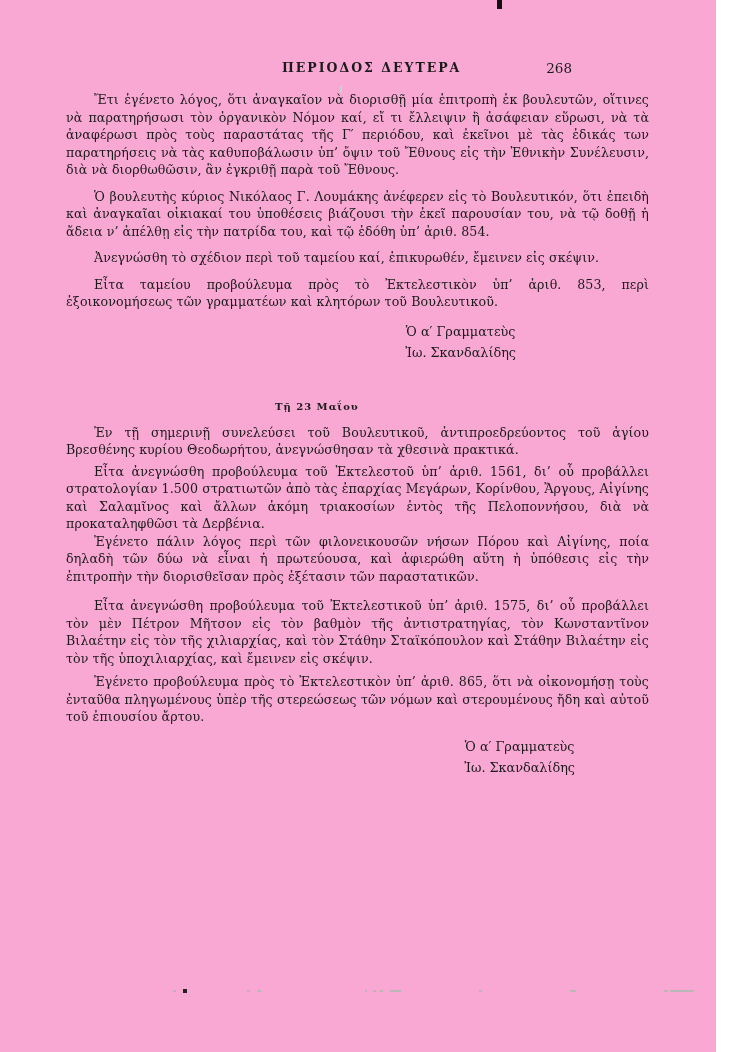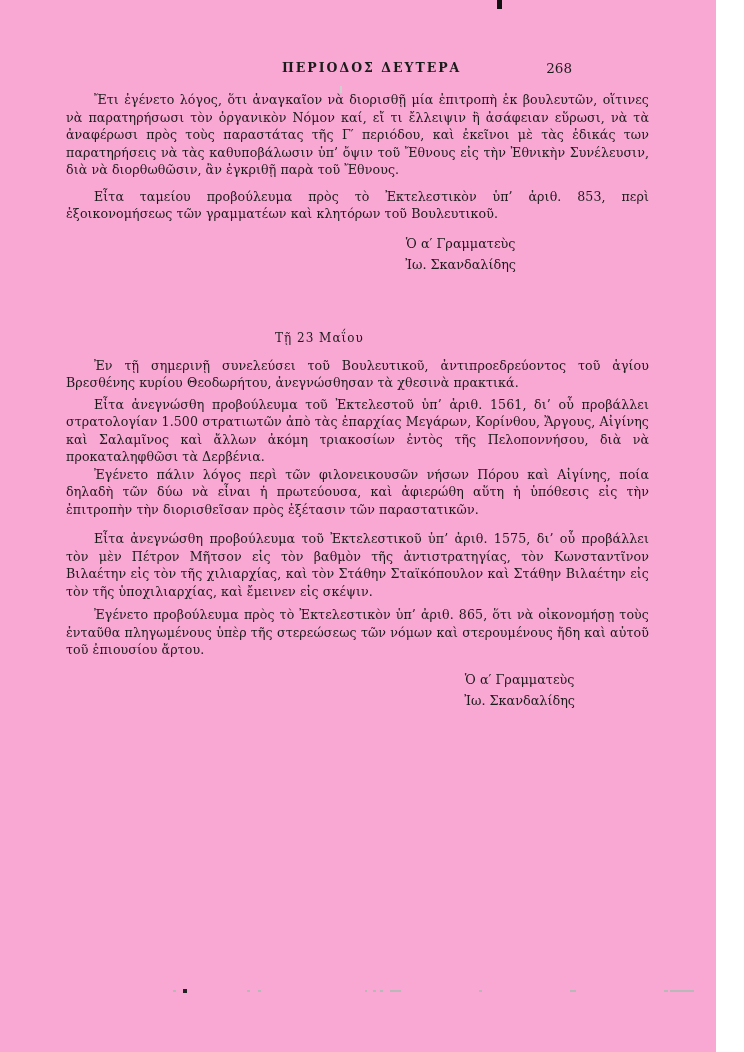--- a/index.html
+++ b/index.html
@@ -50,26 +50,26 @@
   .signature {
     width: fit-content;
     margin-left: auto;
     text-align: center;
     font-size: 12.8px;
     line-height: 21px;
   }
   .sig1 { margin-top: 10px; margin-right: 133px; }
   .sig2 { margin-top: 10px; margin-right: 74px; }
   .date-heading {
-    margin: 56px 0 0 0;
+    margin: 38px 0 0 0;
     width: fit-content;
     position: relative;
     left: 209px;
-    font-size: 12px;
-    font-weight: normal;
+    font-size: 10px;
+    font-weight: bold;
     letter-spacing: 1px;
   }
   .p5  { margin-top: 12px; }
   .p6  { margin-top: 4px; }
   .p7  { margin-top: 0px; }
   .p8  { margin-top: 12px; }
   .p9  { margin-top: 6px; }
   .p10 { margin-top: 6px; }
   .p11 { margin-top: 4px; }
   
@@ -103,20 +103,22 @@
   <span class="top-tick"></span>
   <span class="faint-colon"></span>
 
   <div class="running-header">
     <span class="header-title">ΠΕΡΙΟΔΟΣ ΔΕΥΤΕΡΑ</span>
     <span class="page-number">268</span>
   </div>
 
   <section>
     <p class="para p1">Ἔτι ἐγένετο λόγος, ὅτι ἀναγκαῖον νὰ διορισθῇ μία ἐπιτροπὴ ἐκ βουλευτῶν, οἵτινες νὰ παρατηρήσωσι τὸν ὀργανικὸν Νόμον καί, εἴ τι ἔλλειψιν ἢ ἀσάφειαν εὕρωσι, νὰ τὰ ἀναφέρωσι πρὸς τοὺς παραστάτας τῆς Γ′ περιόδου, καὶ ἐκεῖνοι μὲ τὰς ἐδικάς των παρατηρήσεις νὰ τὰς καθυποβάλωσιν ὑπ’ ὄψιν τοῦ Ἔθνους εἰς τὴν Ἐθνικὴν Συνέλευσιν, διὰ νὰ διορθωθῶσιν, ἂν ἐγκριθῇ παρὰ τοῦ Ἔθνους.</p>
+    <p class="para p2">Ὁ βουλευτὴς κύριος Νικόλαος Γ. Λουμάκης ἀνέφερεν εἰς τὸ Βουλευτικόν, ὅτι ἐπειδὴ καὶ ἀναγκαῖαι οἰκιακαί του ὑποθέσεις βιάζουσι τὴν ἐκεῖ παρουσίαν του, νὰ τῷ δοθῇ ἡ ἄδεια ν’ ἀπέλθῃ εἰς τὴν πατρίδα του, καὶ τῷ ἐδόθη ὑπ’ ἀριθ. 854.</p>
+    <p class="para p3">Ἀνεγνώσθη τὸ σχέδιον περὶ τοῦ ταμείου καί, ἐπικυρωθέν, ἔμεινεν εἰς σκέψιν.</p>
     <p class="para p4">Εἶτα ταμείου προβούλευμα πρὸς τὸ Ἐκτελεστικὸν ὑπ’ ἀριθ. 853, περὶ ἐξοικονομήσεως τῶν γραμματέων καὶ κλητόρων τοῦ Βουλευτικοῦ.</p>
 
     <div class="signature sig1">
       <div>Ὁ α′ Γραμματεὺς</div>
       <div>Ἰω. Σκανδαλίδης</div>
     </div>
   </section>
 
   <h2 class="date-heading">Τῇ 23 Μαΐου</h2>
 

